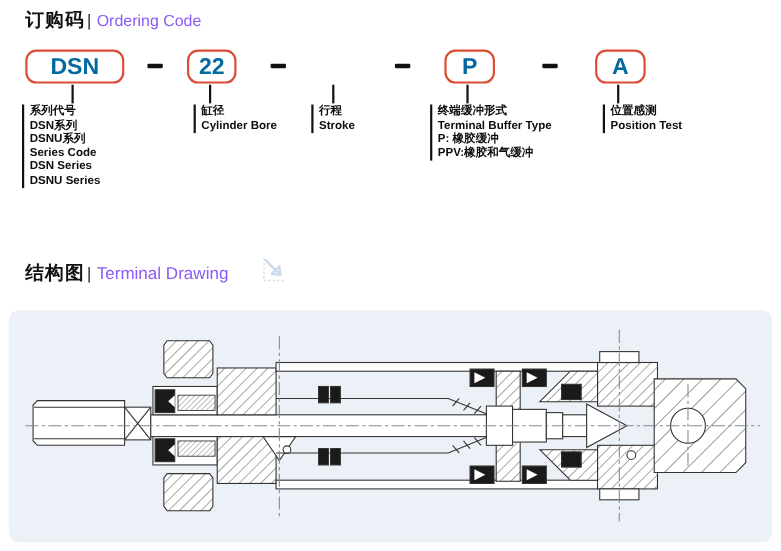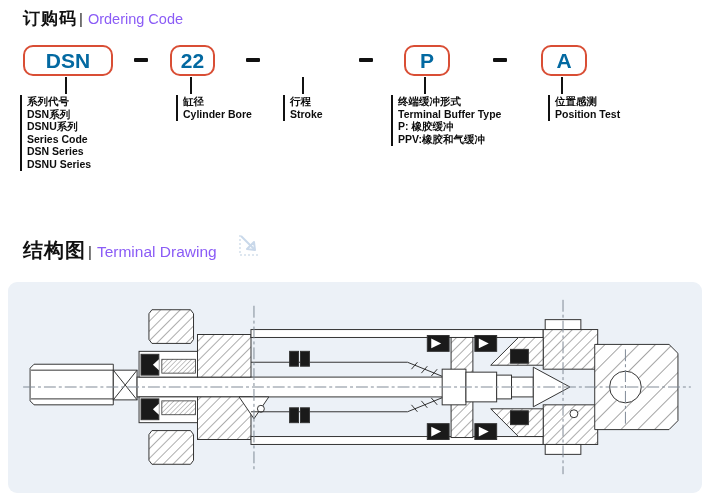--- a/index.html
+++ b/index.html
@@ -6,21 +6,21 @@
   body{width:710px;height:501px;font-family:"Liberation Sans","DejaVu Sans",sans-serif;color:#111;}
   #root{position:relative;width:710px;height:501px;overflow:hidden;background:#fff;}
 
   
   .sec-title{position:absolute;white-space:nowrap;display:flex;align-items:baseline;}
   .sec-title .zh{font-weight:bold;font-size:17px;letter-spacing:1px;}
   .sec-title .sep{font-size:15px;font-weight:normal;margin:0 5px 0 2px;color:#222;}
   .sec-title .en{font-size:14.5px;color:#8b5cf6;}
   #ordering-title{left:23px;top:7px;}
   #structure-title{left:23px;top:237px;}
-  #structure-title .zh{font-size:20px;}
+  #structure-title .zh{font-size:17px;}
   #structure-title .en{font-size:15.5px;}
 
   
   .code-box{position:absolute;top:45px;height:27px;background:#fff;border:2px solid #d94e35;
     border-radius:10px;display:flex;align-items:center;justify-content:center;
     font-weight:bold;font-size:21px;color:#0369a1;}
   .dash{position:absolute;top:58px;width:14px;height:4px;background:#111;border-radius:1px;}
   .connector{position:absolute;top:77px;width:2px;height:17px;background:#111;}
   .label-block{position:absolute;top:95px;border-left:2px solid #111;padding:0 0 1px 5px;}
   .label-block .ln{font-size:10.5px;font-weight:bold;line-height:12.5px;white-space:nowrap;color:#0d0d0d;}

